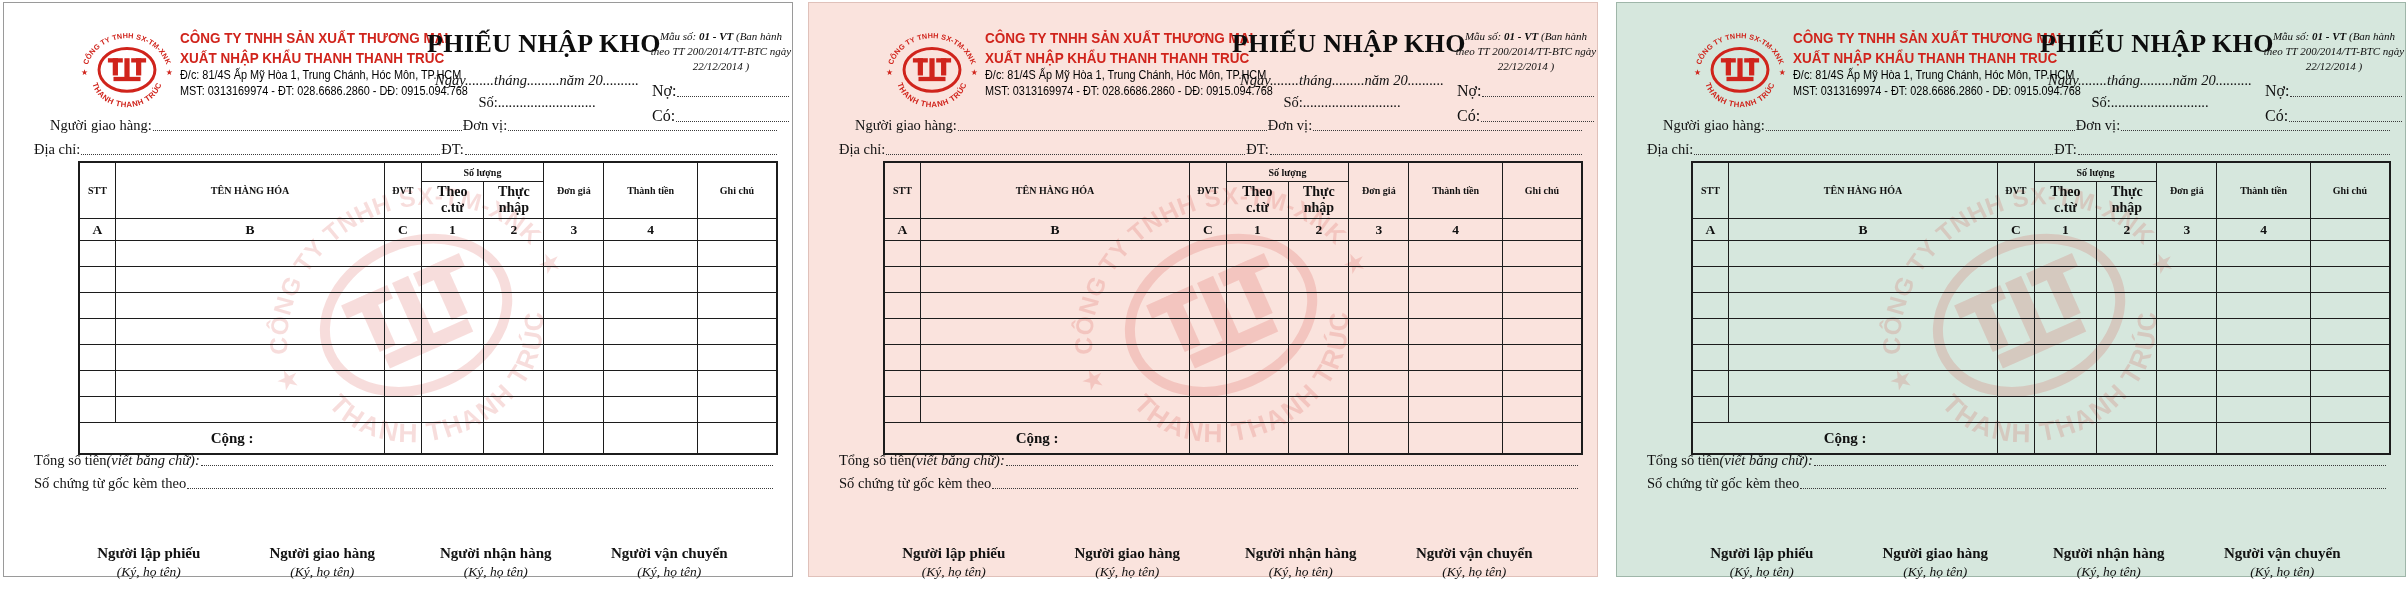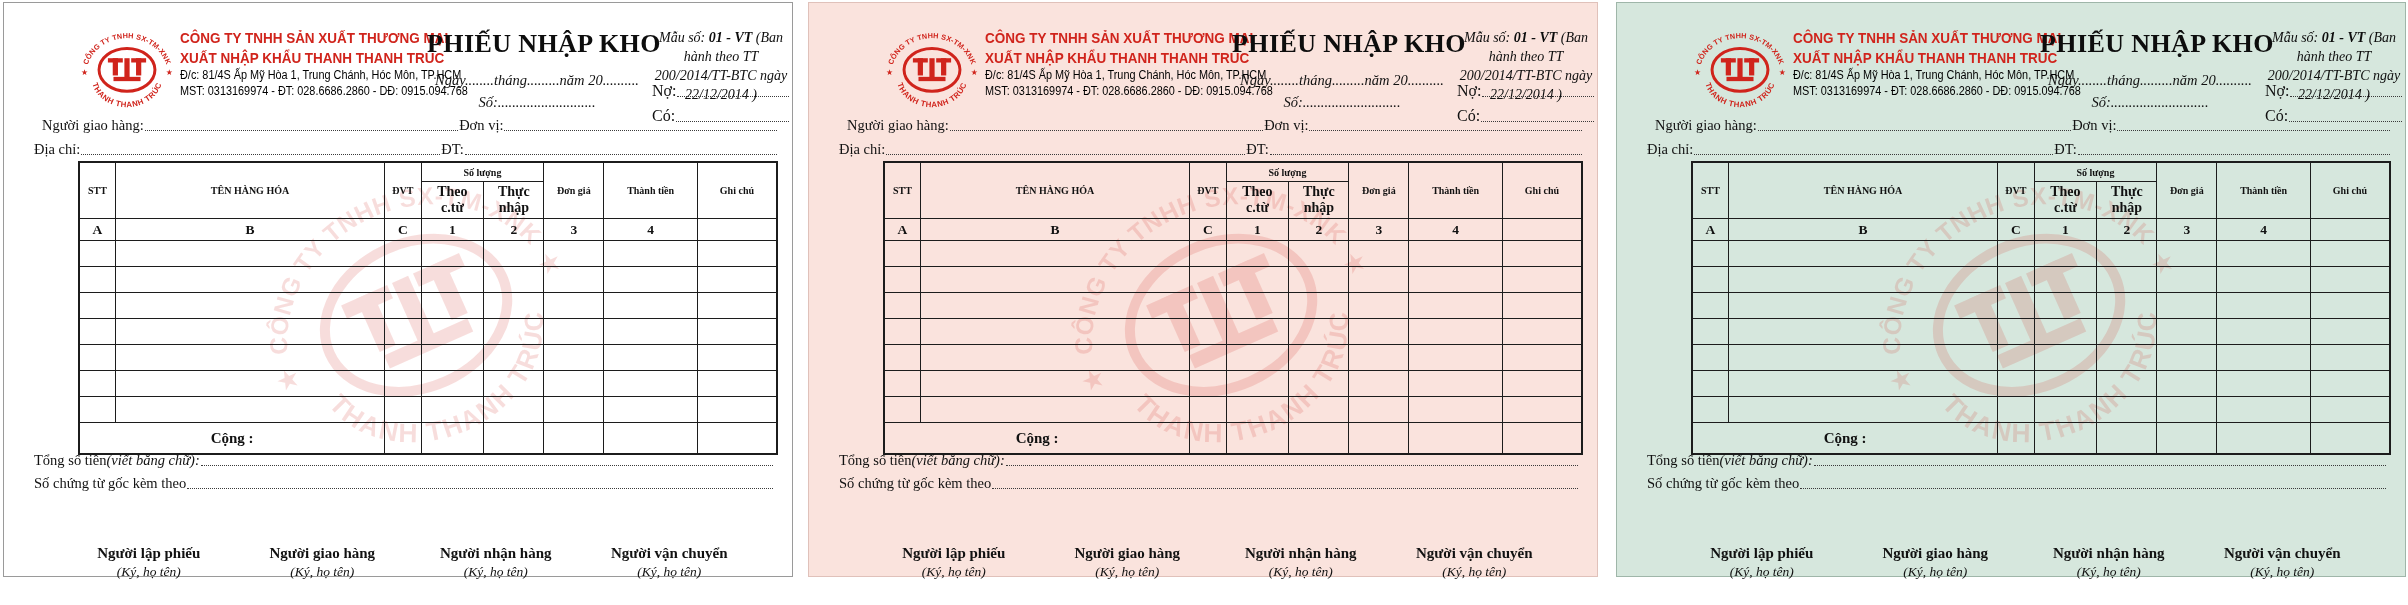--- a/index.html
+++ b/index.html
@@ -17,34 +17,34 @@
   .company{
     position:absolute;left:176px;top:25px;white-space:nowrap;
     transform:scaleX(.87);transform-origin:left top;
     font-family:"Liberation Sans",sans-serif;
   }
   .co-name{font-weight:bold;font-size:15.5px;line-height:19.5px;color:#d0241c;}
   .co-addr{font-size:12.5px;line-height:16px;color:#000;}
   .title-block{position:absolute;left:423px;top:26px;width:220px;text-align:center;}
   .form-title{font-weight:bold;font-size:26px;letter-spacing:.4px;color:#0d0d0d;white-space:nowrap;}
   .date-line{font-style:italic;font-size:14.5px;margin-top:13px;white-space:nowrap;}
-  .so-line{font-style:italic;font-size:14.5px;margin-top:5px;}
+  .so-line{font-size:14.5px;margin-top:5px;}
   .formno{
     position:absolute;left:646px;top:26px;width:142px;text-align:center;
-    font-size:14px;font-style:italic;line-height:1.35;color:#0d0d0d;
+    font-size:11px;font-style:italic;line-height:1.35;color:#0d0d0d;
   }
   .formno b{font-style:italic;}
   .debit-block{position:absolute;left:648px;top:72px;width:138px;font-size:16px;}
   .debit-row{display:flex;align-items:flex-end;height:25px;}
   
   .field-line{position:absolute;display:flex;align-items:flex-end;font-size:14.5px;}
   .lbl{white-space:nowrap;}
   .dots{flex:1;border-bottom:1.6px dotted #3a3a3a;margin:0 1px 3px 1px;min-width:16px;}
   .dots.w115{flex:1.15;}
-  .line-giao{left:38px;top:114px;right:14px;}
+  .line-giao{left:46px;top:114px;right:14px;}
   .line-diachi{left:30px;top:138px;right:14px;}
   .line-tong{left:30px;top:449px;right:18px;}
   .line-chungtu{left:30px;top:472px;right:18px;}
   .it{font-style:italic;text-align:right;}
   
   table.grid{
     position:absolute;left:74px;top:158px;width:700px;
     border-collapse:collapse;border:2px solid #1c1c1c;table-layout:fixed;
   }
   table.grid th,table.grid td{border:1px solid #1c1c1c;padding:0 2px;text-align:center;}

